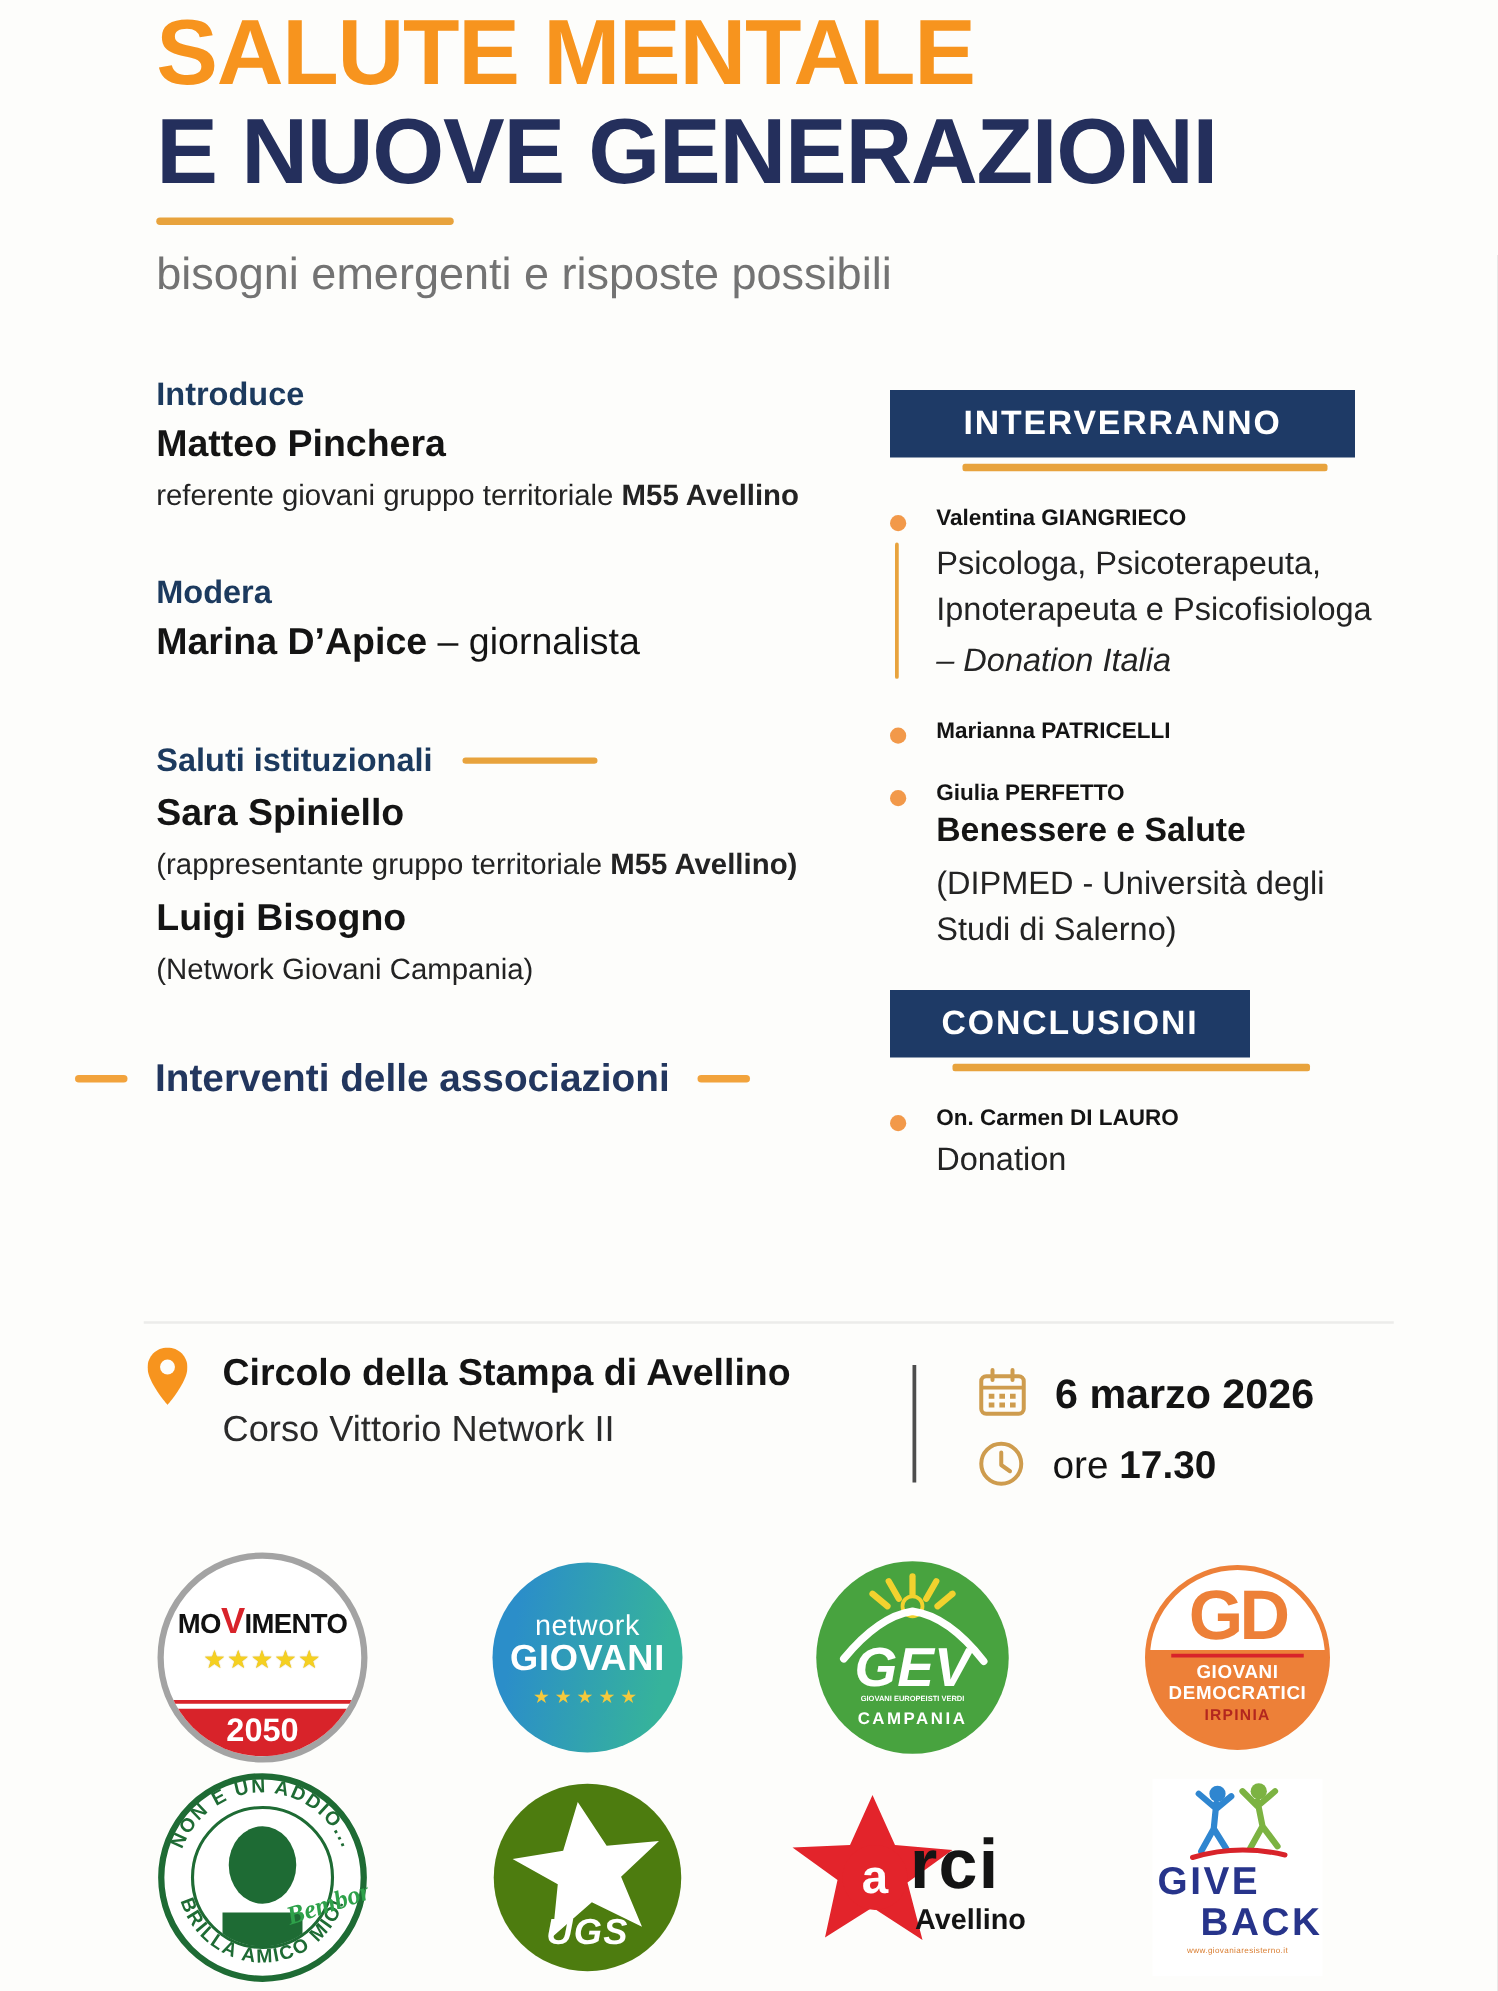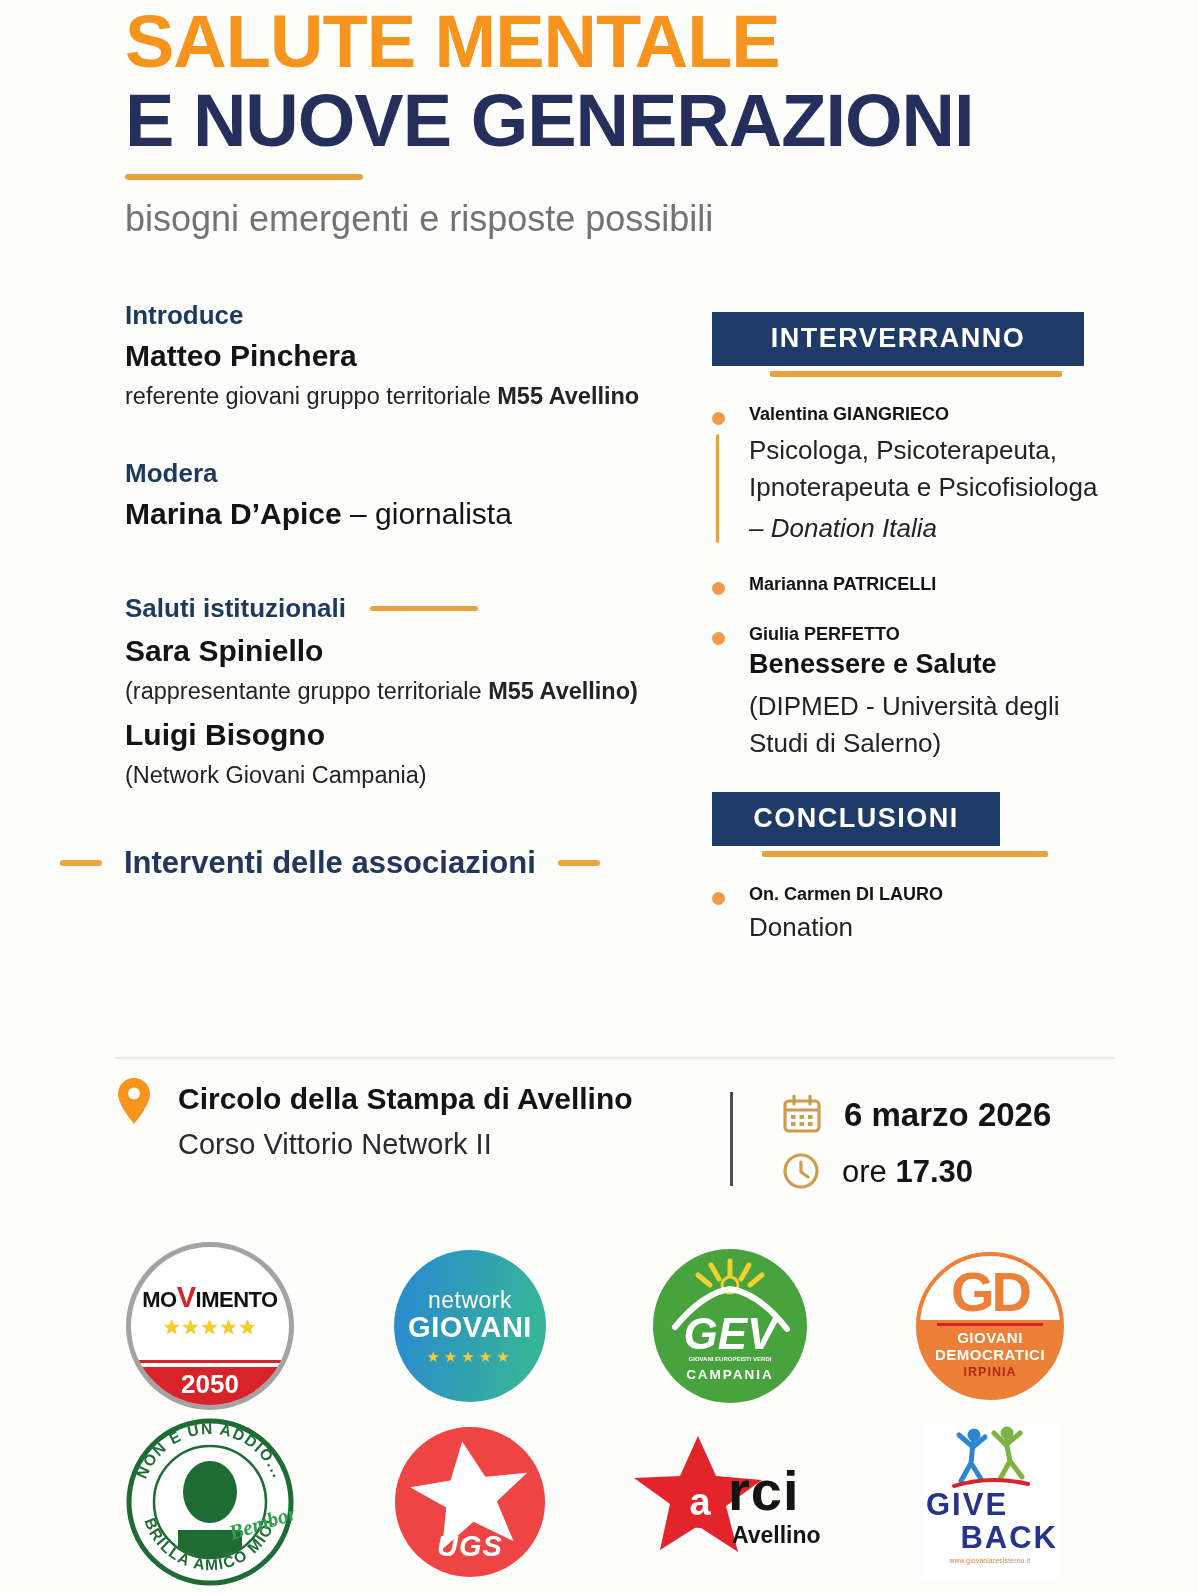--- a/index.html
+++ b/index.html
@@ -102,21 +102,21 @@
 
   
   .logo-gd { width:140px; height:140px; border:4px solid #ED8038;
              background:linear-gradient(180deg,#ffffff 0 46%,#ED8038 46% 100%); }
   .gd-acr { font-size:56px; font-weight:900; color:#ED8038; letter-spacing:-3px; line-height:1; margin-top:8px; }
   .gd-redline { width:76%; height:3px; background:#D8232A; margin:3px 0 3px; }
   .gd-l1, .gd-l2 { font-size:15px; font-weight:800; color:#fff; line-height:1.15; letter-spacing:0.5px; }
   .gd-l3 { font-size:12.5px; font-weight:800; color:#B3261E; letter-spacing:1px; margin-top:1px; }
 
   
-  .logo-ugs { width:150px; height:150px; background:#ef4444; justify-content:flex-start; }
+  .logo-ugs { width:150px; height:150px; background:#4d7c0f; justify-content:flex-start; }
   .ugs-text { position:absolute; bottom:14px; width:100%; text-align:center;
               color:#fff; font-size:29px; font-weight:900; font-style:italic; letter-spacing:1px; }
 
   
   .logo-arci { position:relative; width:196px; height:132px; }
   .arci-a { position:absolute; left:42px; top:40px; width:52px; height:52px; border-radius:50%;
             background:#E3242B; color:#fff; font-size:38px; font-weight:700;
             display:flex; align-items:center; justify-content:center; }
   .arci-rci { position:absolute; left:96px; top:22px; font-size:56px; font-weight:800; color:#141414; letter-spacing:1px; }
   .arci-city { position:absolute; left:100px; top:86px; font-size:23px; font-weight:700; color:#141414; }

